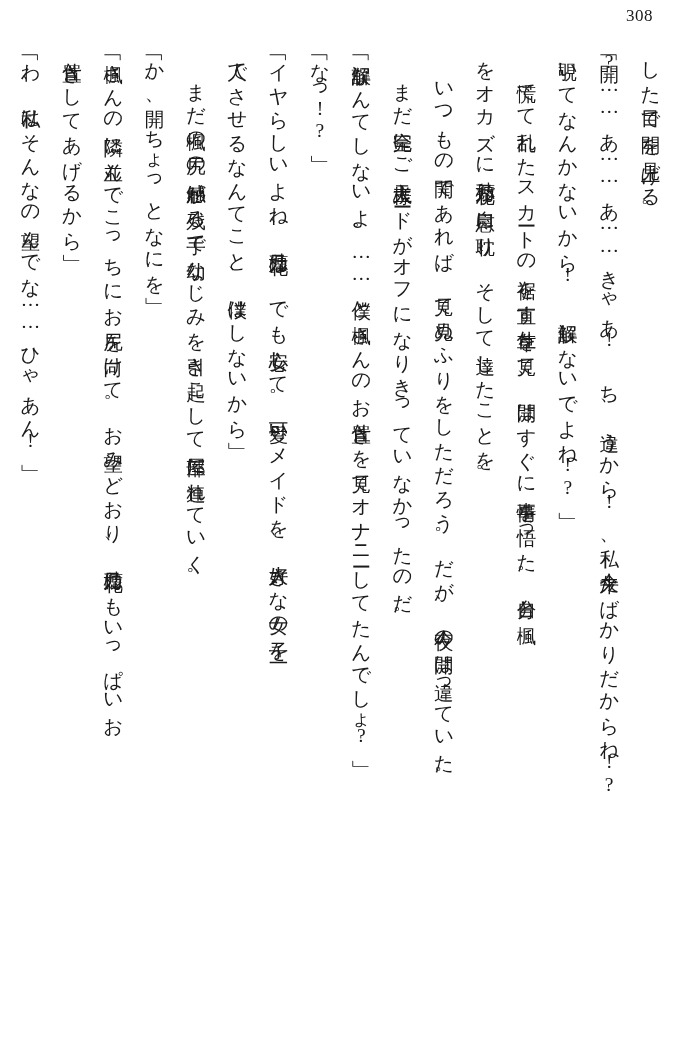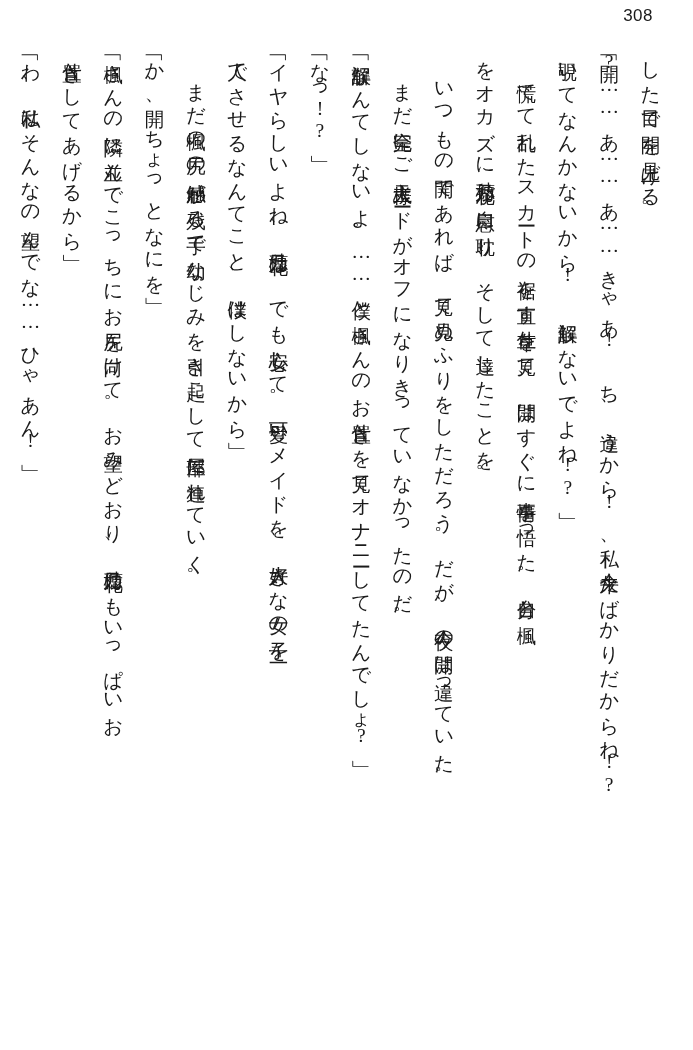--- a/index.html
+++ b/index.html
@@ -19,21 +19,21 @@
     position: relative;
     width: 693px;
     height: 1050px;
     box-sizing: border-box;
   }
   .page-number {
     position: absolute;
     top: 6px;
     right: 40px;
     font-size: 17px;
-    font-family: Liberation Sans, sans-serif;
+    font-family: Liberation Serif, serif;
     letter-spacing: 0.5px;
     color: #1a1a1a;
   }
   .text-body {
     position: absolute;
     top: 48px;
     left: 26px;
     right: 22px;
     height: 960px;
     writing-mode: vertical-rl;

